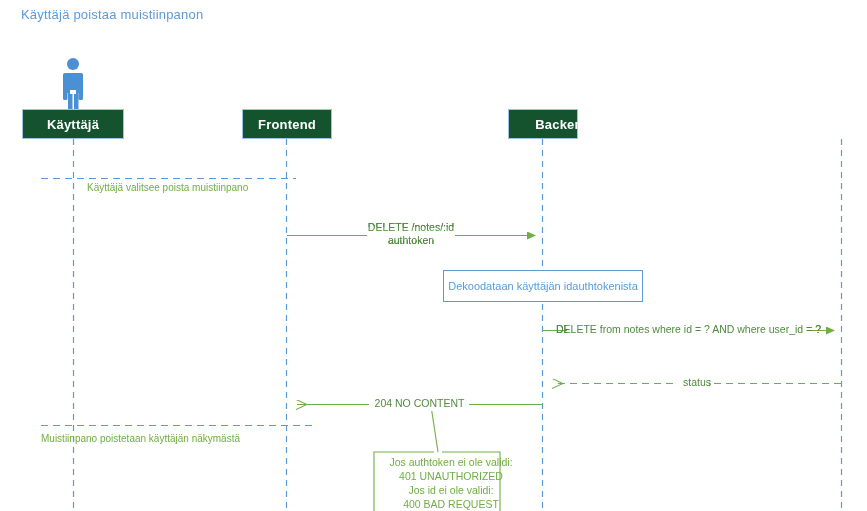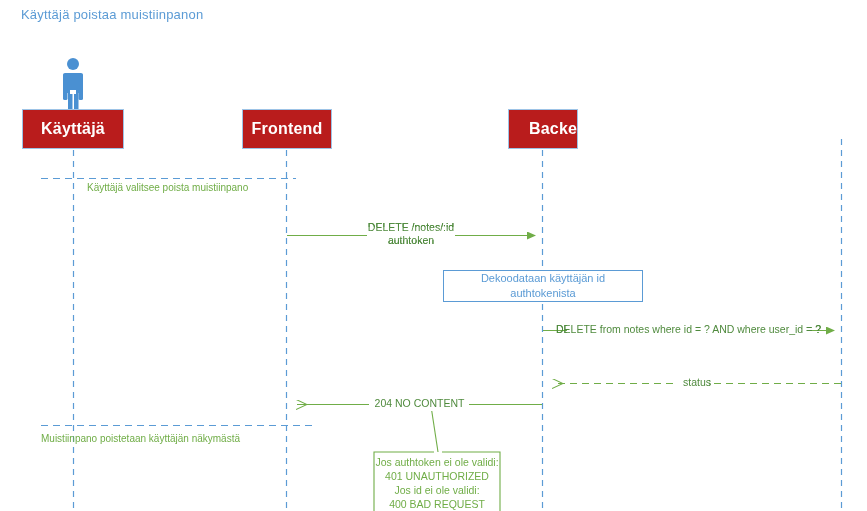--- a/index.html
+++ b/index.html
@@ -29,25 +29,25 @@
     left: 10px;
     top: 7px;
     font-size: 13px;
     color: #5B9BD5;
     letter-spacing: 0.2px;
     white-space: nowrap;
   }
 
   
   .participant-box {
-    height: 40px;
-    background: #b91c1c;
+    height: 30px;
+    background: #14532d;
     border: 1px solid #9dc3e6;
     color: #ffffff;
-    font-size: 16px;
+    font-size: 13px;
     font-weight: bold;
     display: flex;
     align-items: center;
     justify-content: center;
     box-sizing: border-box;
     letter-spacing: 0.2px;
   }
 
   
   .msg-label {
@@ -61,21 +61,21 @@
 
   
   .note-blue {
     border: 1px solid #5B9BD5;
     background: #ffffff;
     color: #5B9BD5;
     font-size: 11px;
     line-height: 15px;
     text-align: center;
     display: flex;
-    flex-direction: column;
+    flex-direction: row;
     align-items: center;
     justify-content: center;
     box-sizing: border-box;
   }
 
   
   .note-green-text {
     position: absolute;
     color: #70ad47;
     font-size: 10.5px;
@@ -195,20 +195,20 @@
   </div>
   <div class="msg-label" style="left:286px; top:397px; width:245px;">
     <div>204 NO CONTENT</div>
   </div>
 
   <div class="abs note-blue" style="left:432px; top:270px; width:200px; height:32px;">
     <div>Dekoodataan käyttäjän id</div>
     <div>authtokenista</div>
   </div>
 
-  <div class="note-green-text" style="left:363px; top:455px; width:126px;">
+  <div class="note-green-text" style="left:363px; top:455px; width:126px;padding-left:14px;">
     <div>Jos authtoken ei ole validi:</div>
     <div>401 UNAUTHORIZED</div>
     <div>Jos id ei ole validi:</div>
     <div>400 BAD REQUEST</div>
   </div>
 
 </div>
 
 </body></html>

